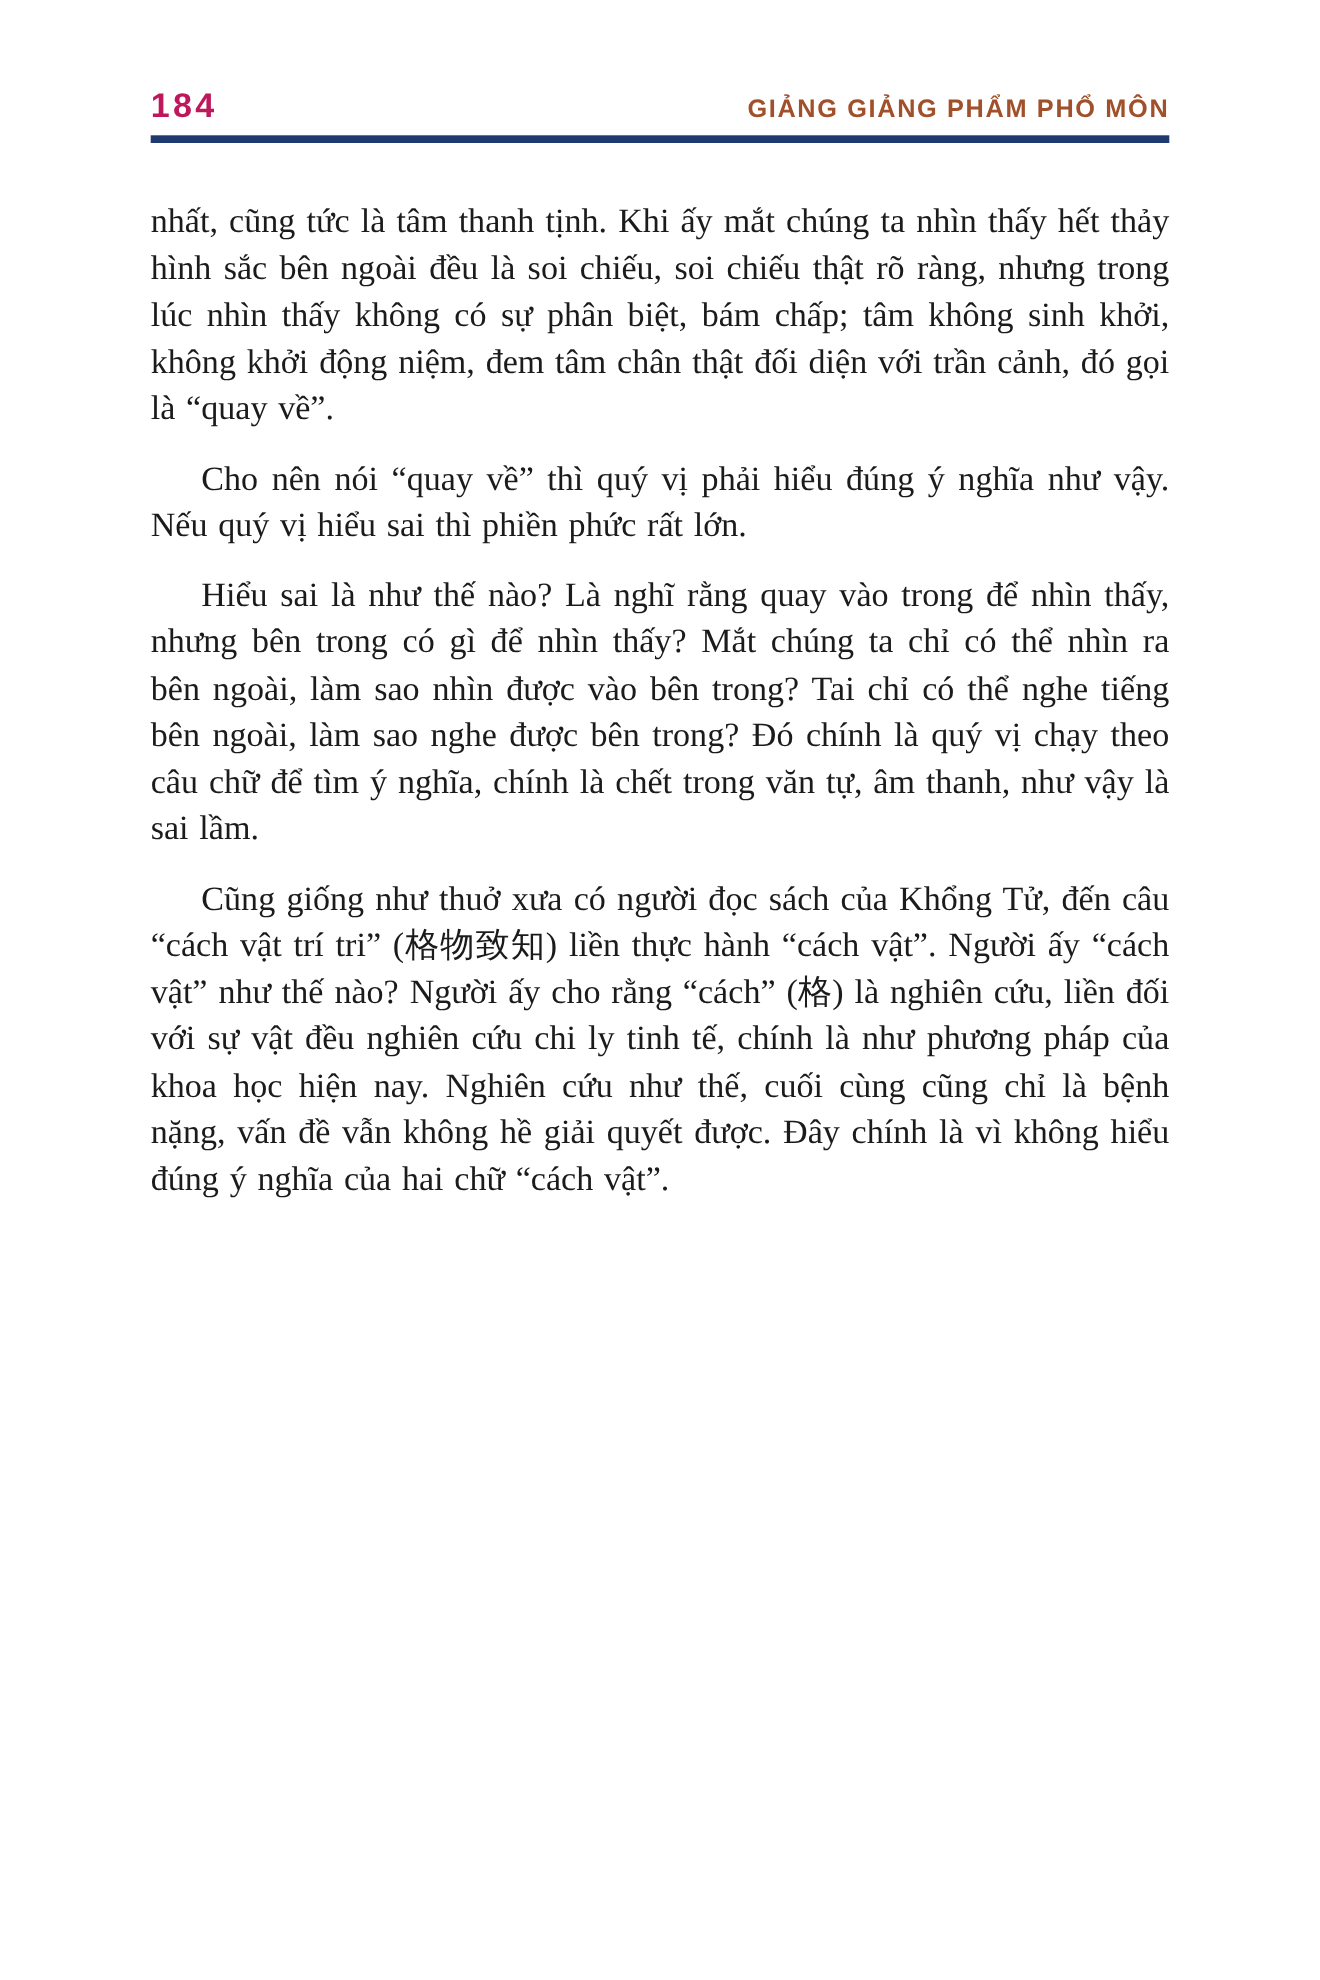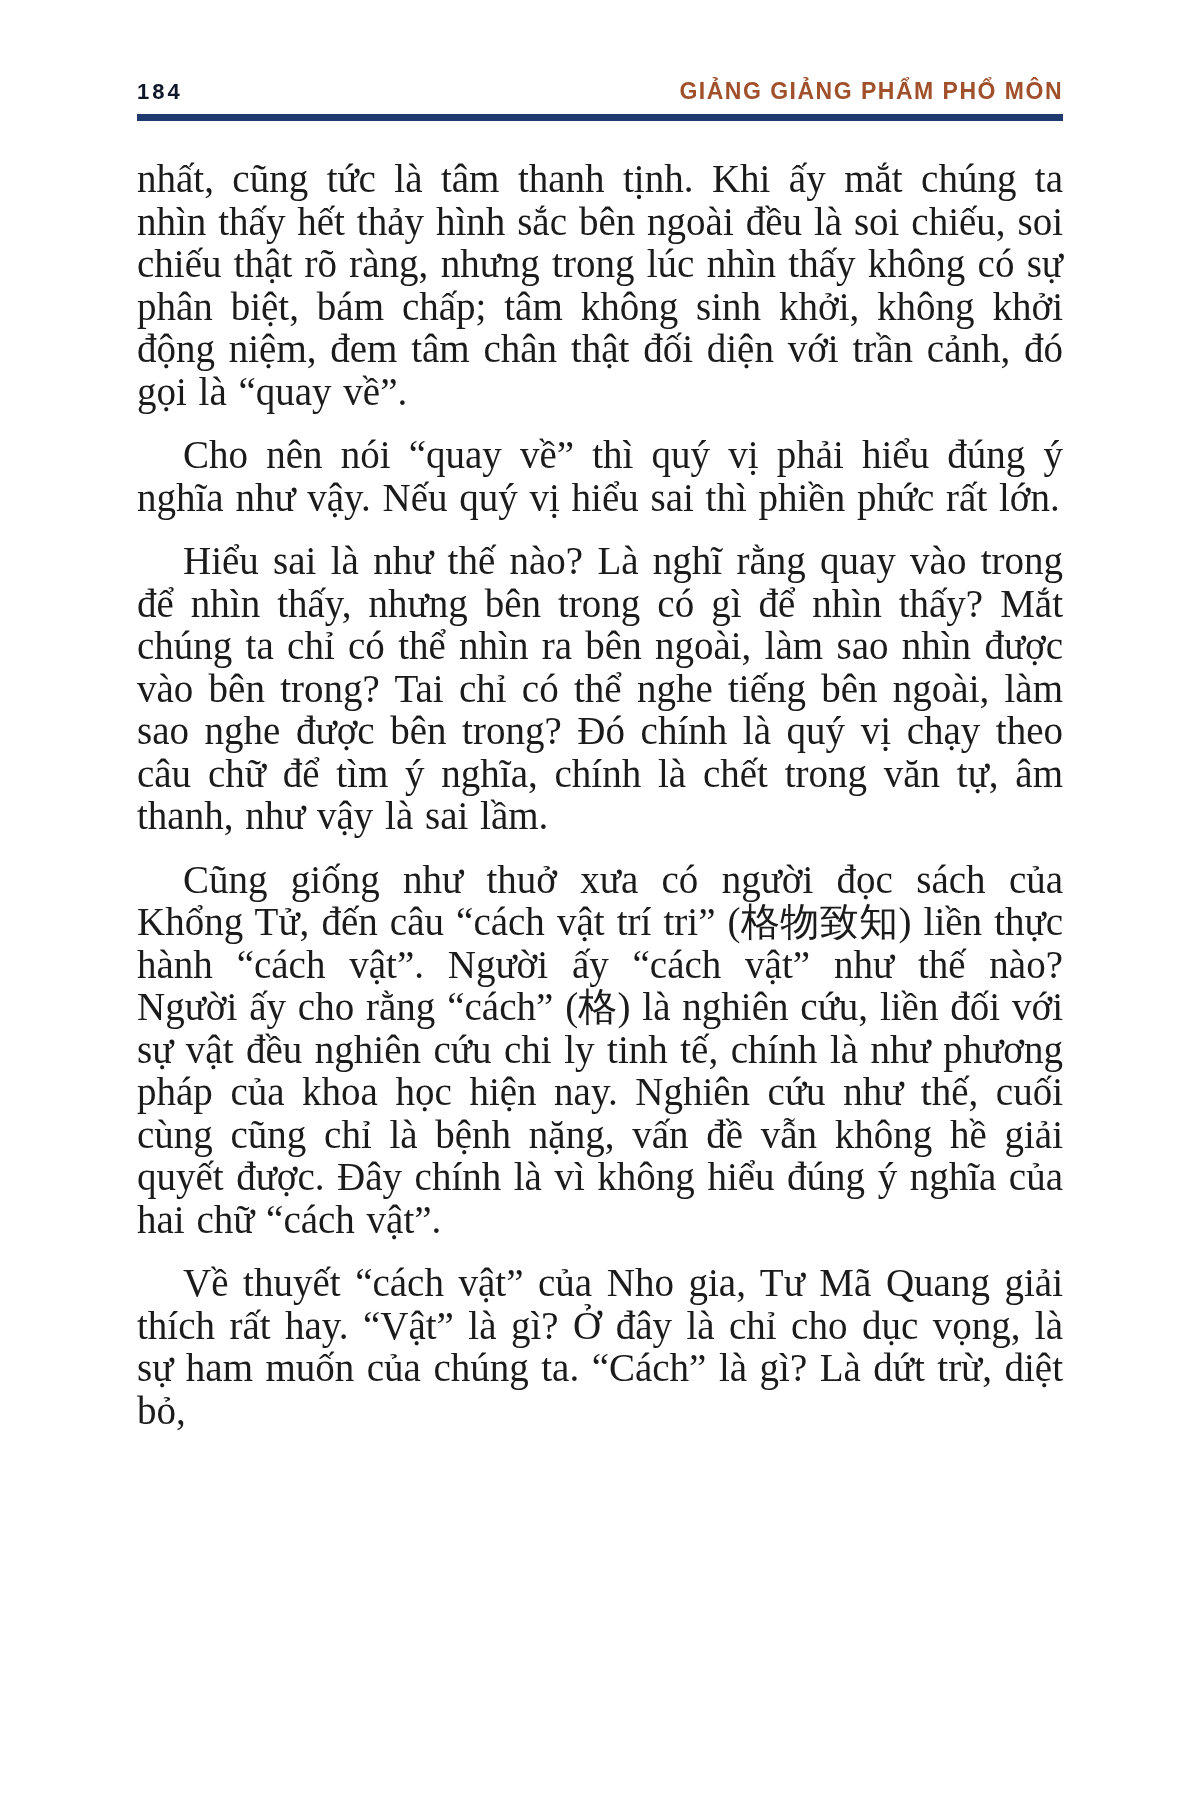--- a/index.html
+++ b/index.html
@@ -17,40 +17,40 @@
     font-family: "Liberation Serif", "DejaVu Serif", serif;
     color: #1b1b1b;
   }
   .page-header {
     display: flex;
     justify-content: space-between;
     align-items: baseline;
     font-family: "Liberation Sans", "DejaVu Sans", sans-serif;
   }
   .page-number {
-    font-size: 22px;
+    font-size: 31px;
     font-weight: bold;
     letter-spacing: 3px;
-    color: #0f172a;
+    color: #be185d;
   }
   .running-title {
     font-size: 23px;
     font-weight: bold;
     letter-spacing: 1.5px;
     color: var(--title-color, #a0502a);
   }
   .header-rule {
     width: 100%;
     height: 7px;
     margin-top: 9px;
     background: var(--rule-color, #1e3a6e);
   }
   .page-body {
-    margin-top: 37px;
-    font-size: 39px;
+    margin-top: 50px;
+    font-size: 31px;
     line-height: 42.5px;
     text-align: justify;
   }
   .page-body p {
     margin: 0 0 0 0;
     padding-top: 21px;
     text-indent: 46px;
     word-spacing: 2px;
   }
   .page-body p.no-indent {
@@ -67,15 +67,14 @@
     <span class="running-title">GIẢNG GIẢNG PHẨM PHỔ MÔN</span>
   </header>
 
   <div class="header-rule"></div>
 
   <main class="page-body">
     <p class="no-indent">nhất, cũng tức là tâm thanh tịnh. Khi ấy mắt chúng ta nhìn thấy hết thảy hình sắc bên ngoài đều là soi chiếu, soi chiếu thật rõ ràng, nhưng trong lúc nhìn thấy không có sự phân biệt, bám chấp; tâm không sinh khởi, không khởi động niệm, đem tâm chân thật đối diện với trần cảnh, đó gọi là “quay về”.</p>
     <p>Cho nên nói “quay về” thì quý vị phải hiểu đúng ý nghĩa như vậy. Nếu quý vị hiểu sai thì phiền phức rất lớn.</p>
     <p>Hiểu sai là như thế nào? Là nghĩ rằng quay vào trong để nhìn thấy, nhưng bên trong có gì để nhìn thấy? Mắt chúng ta chỉ có thể nhìn ra bên ngoài, làm sao nhìn được vào bên trong? Tai chỉ có thể nghe tiếng bên ngoài, làm sao nghe được bên trong? Đó chính là quý vị chạy theo câu chữ để tìm ý nghĩa, chính là chết trong văn tự, âm thanh, như vậy là sai lầm.</p>
     <p>Cũng giống như thuở xưa có người đọc sách của Khổng Tử, đến câu “cách vật trí tri” (格物致知) liền thực hành “cách vật”. Người ấy “cách vật” như thế nào? Người ấy cho rằng “cách” (格) là nghiên cứu, liền đối với sự vật đều nghiên cứu chi ly tinh tế, chính là như phương pháp của khoa học hiện nay. Nghiên cứu như thế, cuối cùng cũng chỉ là bệnh nặng, vấn đề vẫn không hề giải quyết được. Đây chính là vì không hiểu đúng ý nghĩa của hai chữ “cách vật”.</p>
-    <p>Về thuyết “cách vật” của Nho gia, Tư Mã Quang giải thích rất hay. “Vật” là gì? Ở đây là chỉ cho dục vọng, là sự ham muốn của chúng ta. “Cách” là gì? Là dứt trừ, diệt bỏ,</p>
   </main>
 </div>
 
 </body></html>

